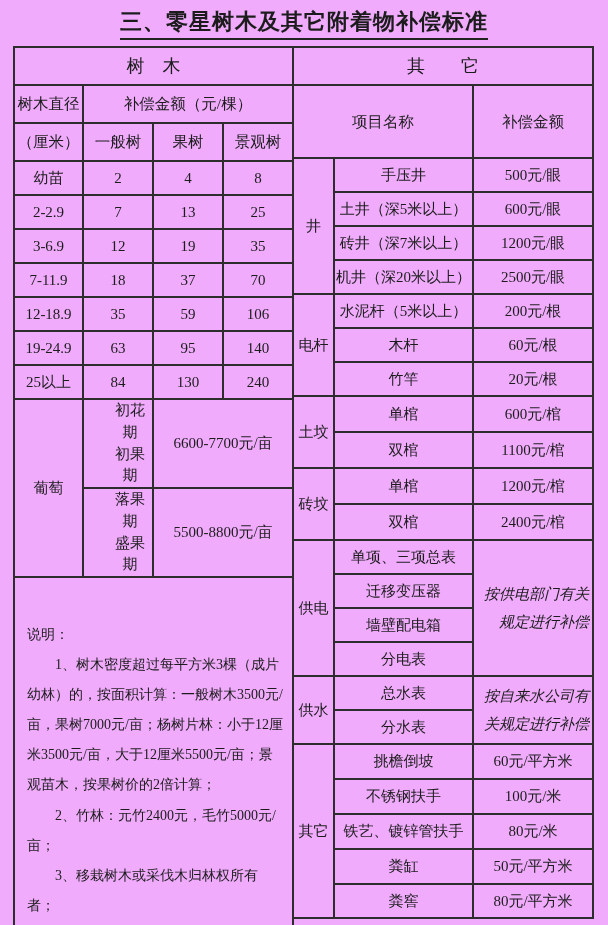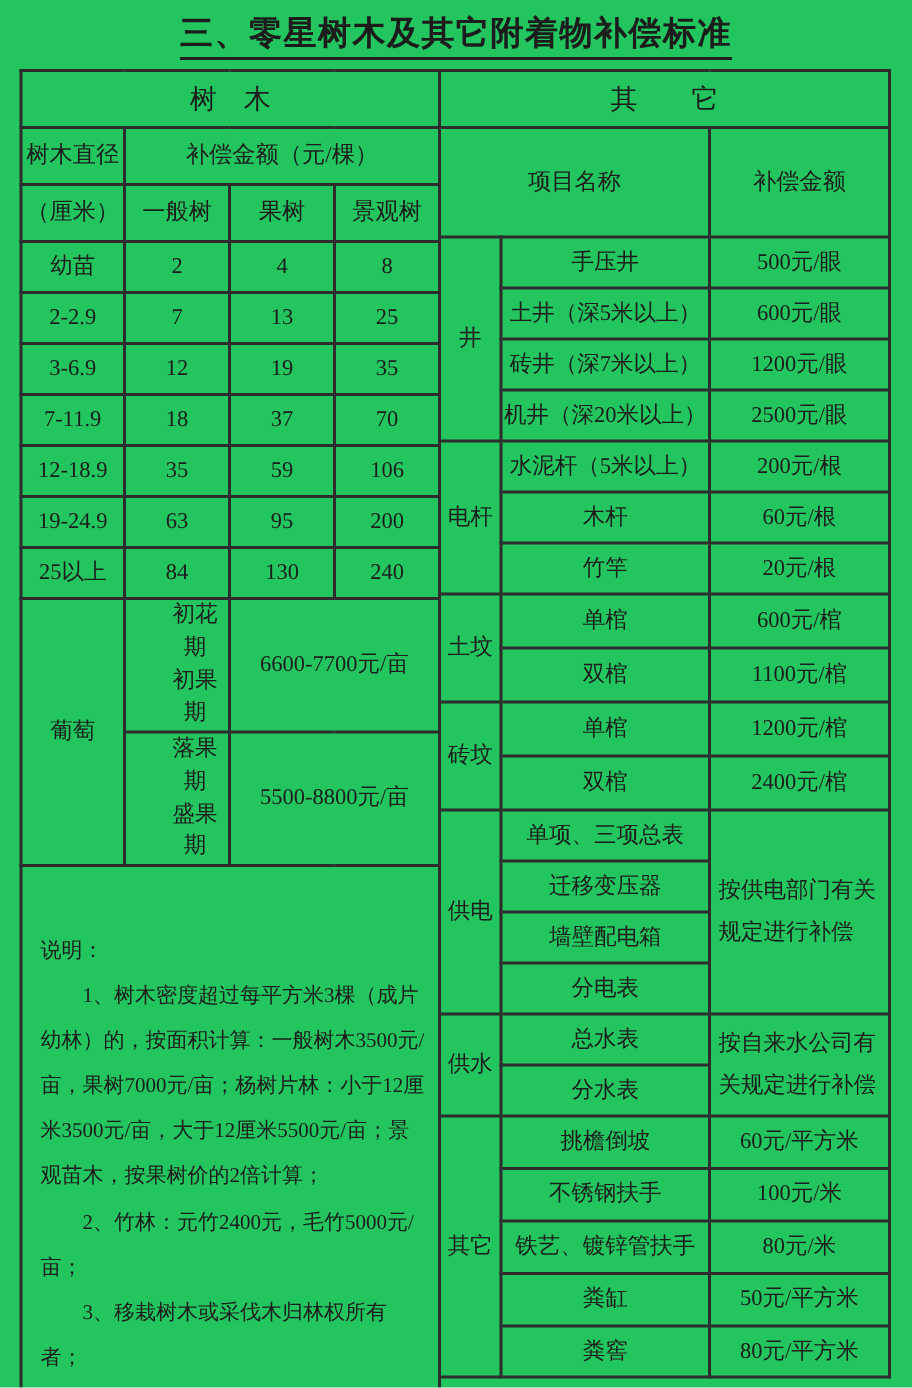--- a/index.html
+++ b/index.html
@@ -2,21 +2,21 @@
 <html lang="zh"><head>
 <meta charset="utf-8">
 <style>
   html,body{margin:0;padding:0;background:#ffffff;}
   body{
     width:608px;height:925px;
     font-family:"Liberation Serif","DejaVu Serif",serif;
     color:#1c1c1c;
     -webkit-font-smoothing:antialiased;
   }
-  .page{width:608px;height:925px;overflow:hidden;background:#22c55e;}
+  .page{width:608px;height:925px;overflow:hidden;background:#f0abfc;}
   .title-wrap{text-align:center;padding-top:9px;height:37px;}
   .title{
     display:inline-block;
     font-size:22px;font-weight:bold;letter-spacing:1px;
     border-bottom:2px solid #222;
     padding-bottom:3px;line-height:1.2;
   }
   .tables{display:flex;align-items:flex-start;margin-left:13px;}
   table{border-collapse:collapse;table-layout:fixed;}
   td{
@@ -31,23 +31,23 @@
   
   tr.h38{height:38px;}
   tr.h76{height:73px;}
   tr.h34{height:34px;}
   tr.h35{height:35px;}
   tr.h36{height:36px;}
   .num{font-size:15px;}
   .nm{white-space:nowrap;}
   .amt{white-space:nowrap;}
   .shared{
-    text-align:left;vertical-align:middle;
+    text-align:right;vertical-align:middle;
     font-size:15px;line-height:1.9;
-    padding:0 3px 0 5px;white-space:normal;
+    padding:0 3px 0 5px;white-space:normal;font-style:italic;
   }
   td.notes{
     vertical-align:top;text-align:left;
     padding:42px 9px 0 12px;
     font-size:14px;line-height:2.15;
   }
   td.notes p{margin:0;}
   td.notes p.ni{text-indent:2em;}
   .gp div{line-height:1.45;margin-left:24px;}
 </style>
@@ -110,21 +110,21 @@
       <tr class="h34">
         <td class="num">12-18.9</td>
         <td class="num">35</td>
         <td class="num">59</td>
         <td class="num">106</td>
       </tr>
       <tr class="h34">
         <td class="num">19-24.9</td>
         <td class="num">63</td>
         <td class="num">95</td>
-        <td class="num">200</td>
+        <td class="num">140</td>
       </tr>
       <tr class="h34">
         <td class="num">25以上</td>
         <td class="num">84</td>
         <td class="num">130</td>
         <td class="num">240</td>
       </tr>
       <tr class="h36">
         <td rowspan="2">葡萄</td>
         <td class="gp">

